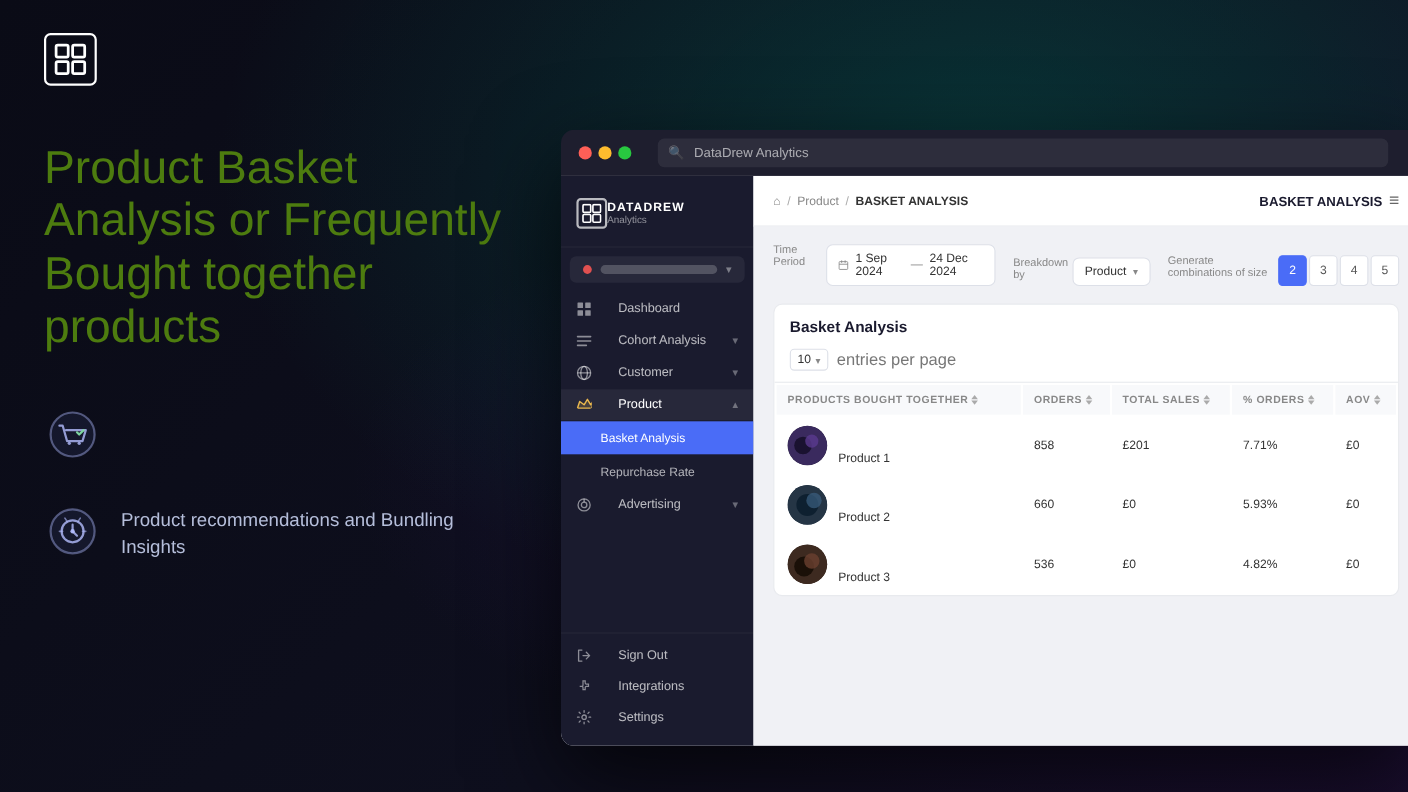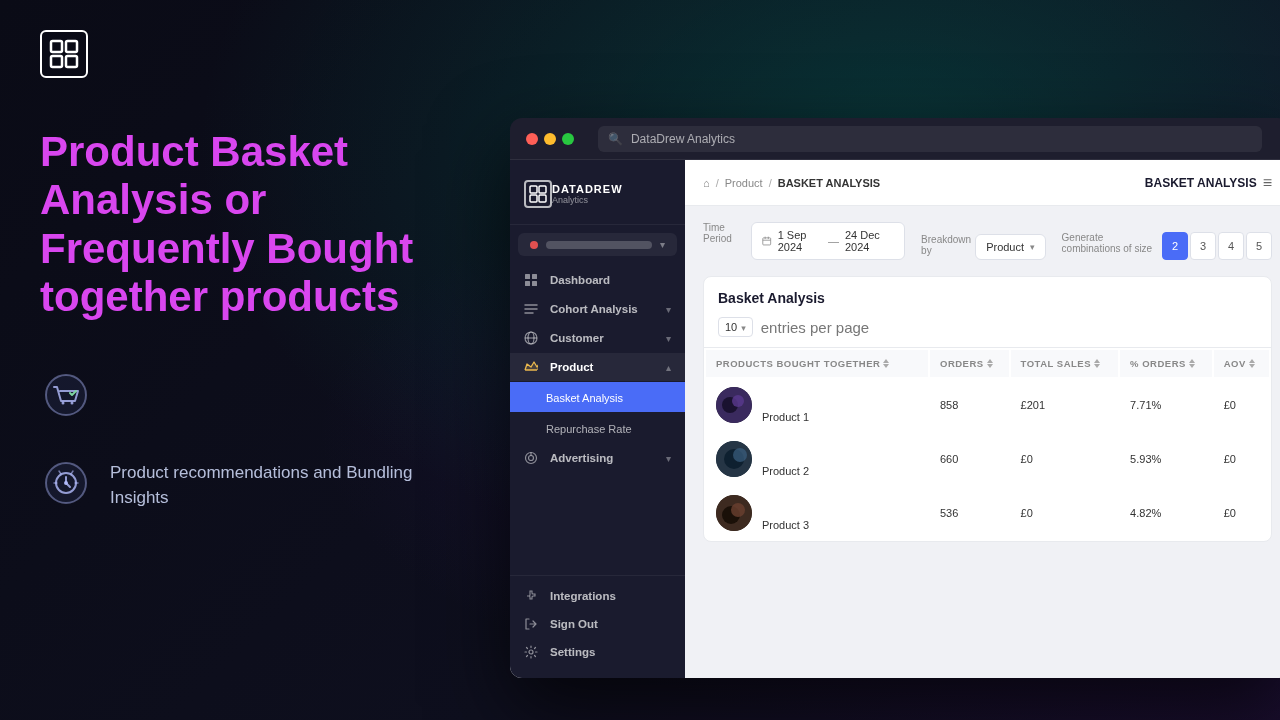--- a/index.html
+++ b/index.html
@@ -52,22 +52,22 @@
       letter-spacing: -2px;
       padding: 4px;
     }
     .logo-icon svg {
       width: 32px;
       height: 32px;
     }
 
     .main-heading {
       font-size: 42px;
-      font-weight: 700;
-      color: #d946ef;
+      font-weight: 400;
+      color: #4d7c0f;
       line-height: 1.15;
       margin-bottom: 48px;
     }
 
     .feature-item {
       display: flex;
       align-items: flex-start;
       gap: 18px;
       margin-bottom: 36px;
     }
@@ -242,22 +242,21 @@
       padding: 7px 14px;
       cursor: pointer;
       border-radius: 0;
     }
     .nav-item.active-parent {
       background: rgba(255,255,255,0.06);
     }
     .nav-item-left {
       display: flex;
       align-items: center;
-      gap: 12px;
-      font-weight: bold;
+      gap: 24px;
     }
     .nav-icon {
       width: 14px;
       height: 14px;
       display: flex;
       align-items: center;
       justify-content: center;
       color: rgba(255,255,255,0.5);
       font-size: 12px;
     }
@@ -684,34 +683,34 @@
           </div>
           <span class="nav-chevron">▾</span>
         </div>
       </div>
 
       <div class="sidebar-bottom">
         <div class="nav-item">
           <div class="nav-item-left">
             <div class="nav-icon">
               <svg viewBox="0 0 14 14" fill="none" xmlns="http://www.w3.org/2000/svg">
-                <path d="M6 2h2v2c0 .5.5 1 1 1h2v2h-2c-.5 0-1 .5-1 1v2H6v-2c0-.5-.5-1-1-1H3V7h2c.5 0 1-.5 1-1V2z" stroke="rgba(255,255,255,0.5)" stroke-width="1.1" fill="none"></path>
+                <path d="M5 2H2v10h3M9 4l3 3-3 3M12 7H6" stroke="rgba(255,255,255,0.5)" stroke-width="1.2" stroke-linecap="round" stroke-linejoin="round"></path>
               </svg>
             </div>
-            <span class="nav-label">Integrations</span>
+            <span class="nav-label">Sign Out</span>
           </div>
         </div>
         <div class="nav-item">
           <div class="nav-item-left">
             <div class="nav-icon">
               <svg viewBox="0 0 14 14" fill="none" xmlns="http://www.w3.org/2000/svg">
-                <path d="M5 2H2v10h3M9 4l3 3-3 3M12 7H6" stroke="rgba(255,255,255,0.5)" stroke-width="1.2" stroke-linecap="round" stroke-linejoin="round"></path>
+                <path d="M6 2h2v2c0 .5.5 1 1 1h2v2h-2c-.5 0-1 .5-1 1v2H6v-2c0-.5-.5-1-1-1H3V7h2c.5 0 1-.5 1-1V2z" stroke="rgba(255,255,255,0.5)" stroke-width="1.1" fill="none"></path>
               </svg>
             </div>
-            <span class="nav-label">Sign Out</span>
+            <span class="nav-label">Integrations</span>
           </div>
         </div>
         <div class="nav-item">
           <div class="nav-item-left">
             <div class="nav-icon">
               <svg viewBox="0 0 14 14" fill="none" xmlns="http://www.w3.org/2000/svg">
                 <circle cx="7" cy="7" r="2" stroke="rgba(255,255,255,0.5)" stroke-width="1.2"></circle>
                 <path d="M7 1v1.5M7 11.5V13M1 7h1.5M11.5 7H13M2.5 2.5l1 1M10.5 10.5l1 1M11.5 2.5l-1 1M3.5 10.5l-1 1" stroke="rgba(255,255,255,0.5)" stroke-width="1.2" stroke-linecap="round"></path>
               </svg>
             </div>

